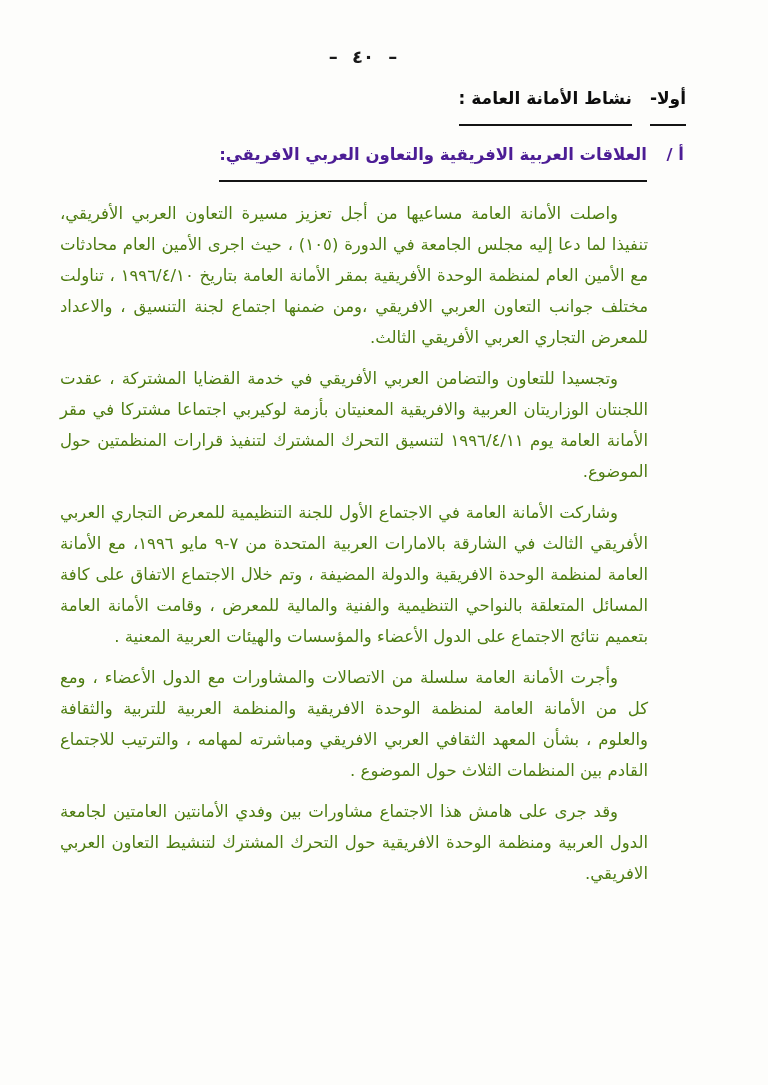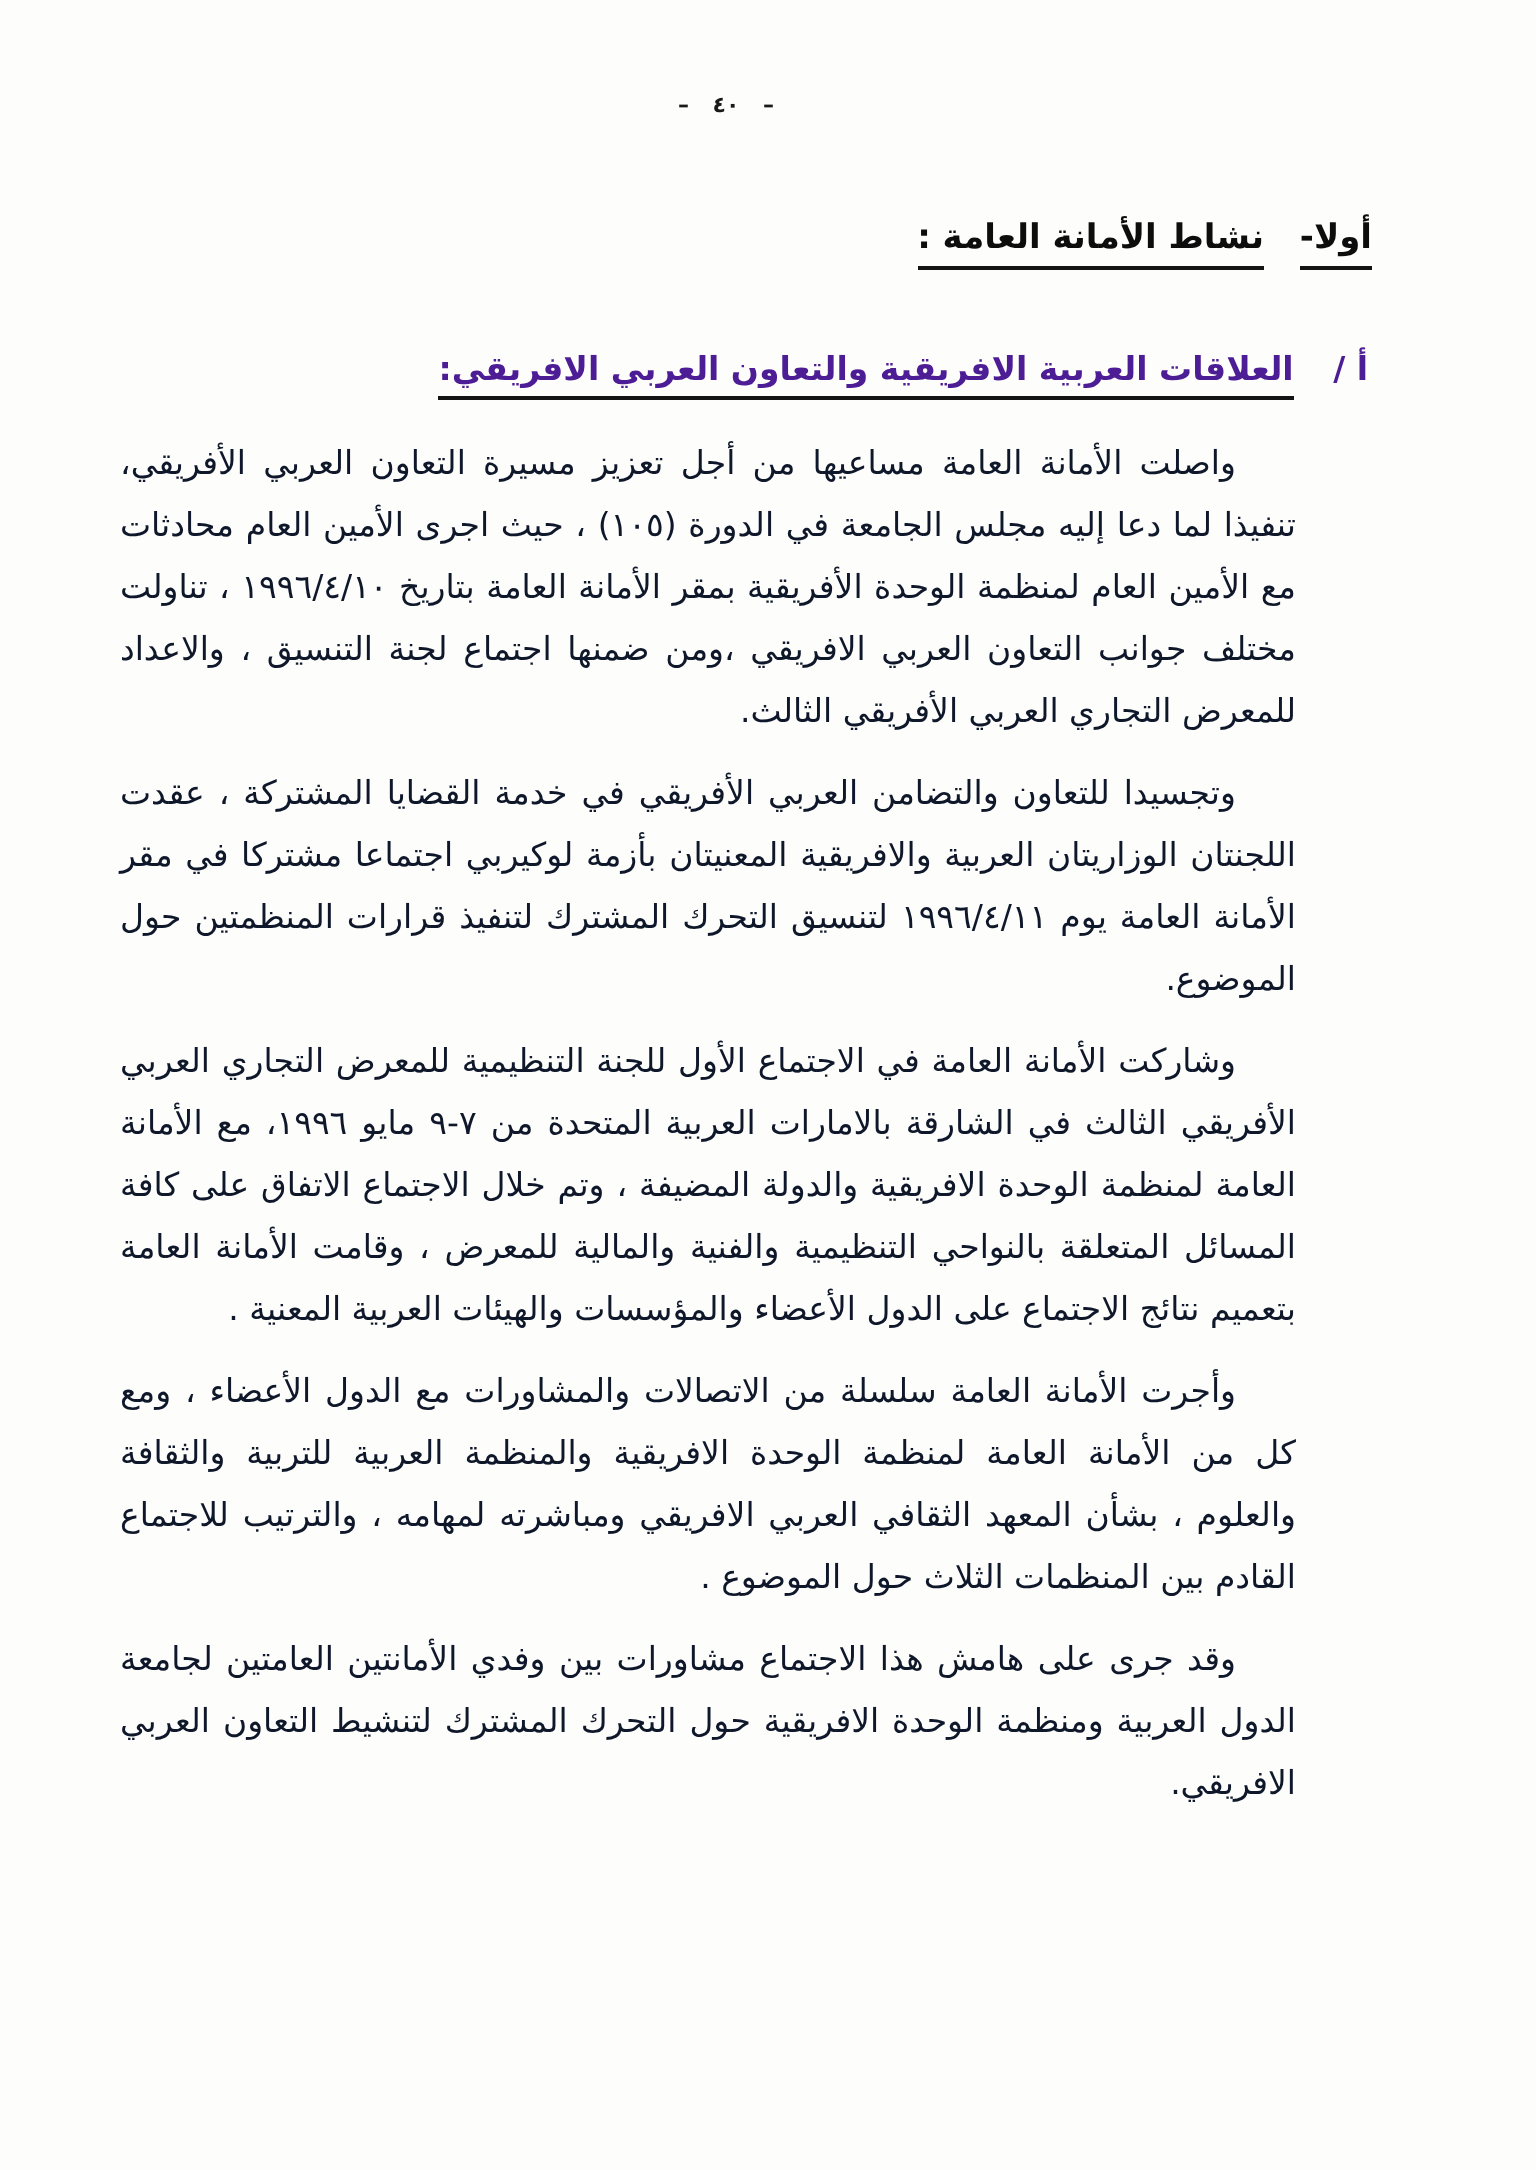--- a/index.html
+++ b/index.html
@@ -10,21 +10,21 @@
     background:#fdfdfb;
     color:#161616;
     direction:rtl;
     font-family:"DejaVu Sans", sans-serif;
     overflow:hidden;
   }
   .page-number{
     position:absolute;
     top:46px;left:0;right:42px;
     text-align:center;
-    font-size:11px;
+    font-size:18px;
     font-weight:bold;
     letter-spacing:1px;
     word-spacing:8px;
     color:#191919;
   }
   .content{
     position:absolute;
     top:88px;
     right:120px;
     left:60px;
@@ -33,39 +33,38 @@
     font-size:17px;
     font-weight:bold;
     margin:0 -38px 0 0;
     color:#0d0d0d;
     white-space:nowrap;
   }
   .heading-main .u,
   .heading-sub .u{
     display:inline-block;
     border-bottom:2.5px solid #141414;
-    padding-bottom:4px;
-    margin-top:21px;
+    padding-bottom:16px;
   }
   .heading-main span + span{margin-right:12px;}
   .heading-sub{
     font-size:16.5px;
     font-weight:bold;
     margin:19px -36px 0 0;
     color:#4c1d95;
     white-space:nowrap;
   }
   .heading-sub span + span{margin-right:14px;}
   .body-text p{
     font-size:16.5px;
     line-height:31px;
     text-align:justify;
     text-indent:30px;
     margin:10px 0 0 0;
-    color:#0f172a;
+    color:#4d7c0f;
   }
   .body-text p:first-child{margin-top:16px;}
 </style>
 </head>
 <body>
 
 <div class="page">
 
   <div class="page-number">– ٤٠ –</div>
 

